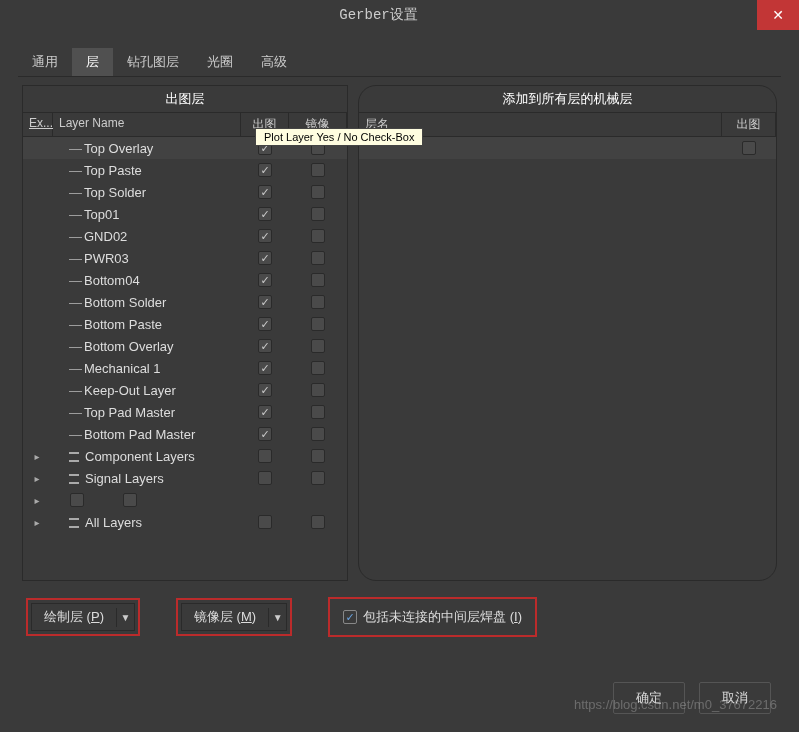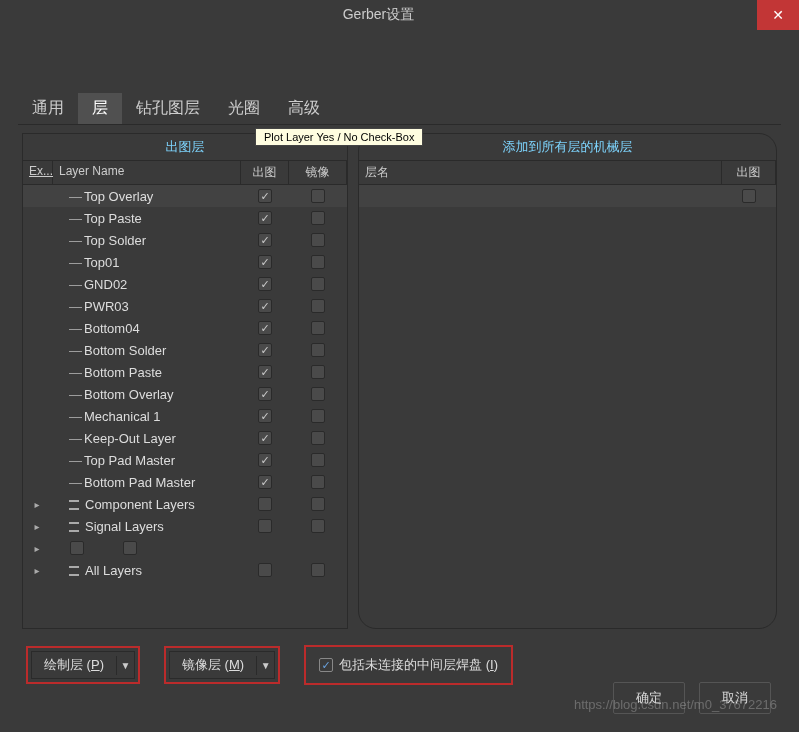--- a/index.html
+++ b/index.html
@@ -17,20 +17,21 @@
   background: #3a3a3a;
   display: flex;
   align-items: center;
   position: relative;
 }
 .titlebar-title {
   flex: 1;
   text-align: center;
   color: #ccc;
   font-size: 14px;
+  font-family: Liberation Mono, monospace;
 }
 .close-btn {
   width: 42px;
   height: 30px;
   background: #c23636;
   display: flex;
   align-items: center;
   justify-content: center;
   color: #fff;
   cursor: pointer;
@@ -38,22 +39,21 @@
 }
 .tabs {
   display: flex;
   margin: 18px 18px 0 18px;
   border-bottom: 1px solid #2a2a2a;
 }
 .tab {
   padding: 5px 14px;
   color: #ccc;
   cursor: pointer;
-  font-size: 16px;
-  margin-top: 45px;
+  font-size: 13px;
 }
 .tab.active {
   background: #505050;
   color: #fff;
 }
 .content {
   display: flex;
   gap: 10px;
   margin: 8px 22px 0 22px;
 }
@@ -63,21 +63,21 @@
   height: 496px;
   display: flex;
   flex-direction: column;
 }
 .panel-left { flex: 0 0 326px; }
 .panel-right { flex: 1; border-radius: 18px; }
 .panel-title {
   text-align: center;
   padding: 4px 0;
   border-bottom: 1px solid #2a2a2a;
-  color: #7dd3fc;
+  color: #ffffff;
   font-size: 13px;
 }
 .grid-header {
   display: flex;
   background: #3a3a3a;
   border-bottom: 1px solid #2a2a2a;
   font-size: 12px;
   color: #ccc;
 }
 .grid-header > div {
@@ -168,21 +168,21 @@
   color: #000;
   border: 1px solid #444;
   padding: 2px 8px;
   font-size: 11px;
   z-index: 10;
 }
 .bottom-row {
   display: flex;
   align-items: center;
   margin: 16px 26px 0 26px;
-  gap: 24px;
+  gap: 36px;
 }
 .redbox {
   border: 2px solid #bb2b2b;
   padding: 3px;
 }
 .dd {
   display: flex;
   align-items: center;
   background: #3a3a3a;
   border: 1px solid #2a2a2a;

